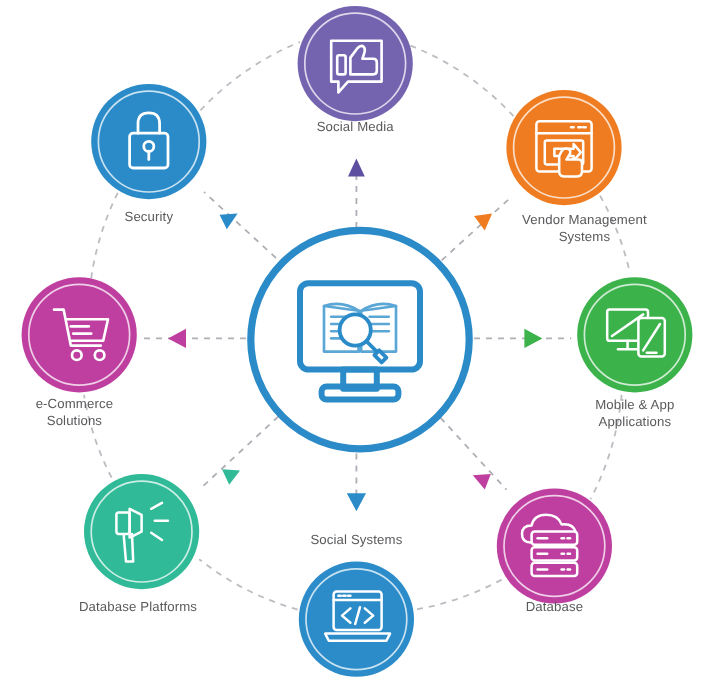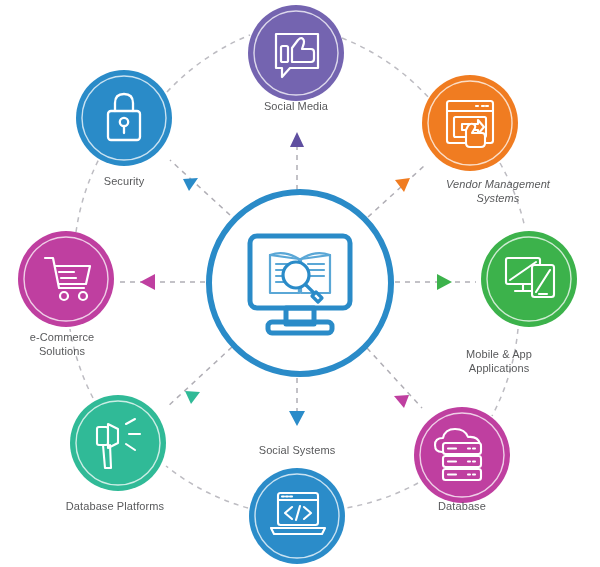--- a/index.html
+++ b/index.html
@@ -213,24 +213,24 @@
         <path d="M 115 111 L 115 103 Q 115 94 124 94 Q 133 94 133 103 L 133 111"></path>
         <circle cx="124" cy="122" r="4.2"></circle>
         <line x1="124" y1="126" x2="124" y2="133"></line>
       </g>
     </g>
 
   </svg>
 
   <div class="node-label" style="left:296px; top:100px; width:160px;">Social Media</div>
 
-  <div class="node-label" style="left:498px; top:178px; width:180px;font-style:italic;">Vendor Management
+  <div class="node-label" style="left:487px; top:178px; width:180px;">Vendor Management
 Systems</div>
 
-  <div class="node-label" style="left:499px; top:332px; width:140px;margin-top:16px;">Mobile &amp; App
+  <div class="node-label" style="left:529px; top:332px; width:140px;">Mobile &amp; App
 Applications</div>
 
   <div class="node-label" style="left:462px; top:500px; width:140px;">Database</div>
 
   <div class="node-label" style="left:297px; top:444px; width:180px;">Social Systems</div>
 
   <div class="node-label" style="left:115px; top:500px; width:200px;">Database Platforms</div>
 
   <div class="node-label" style="left:62px; top:331px; width:150px;">e-Commerce
 Solutions</div>

